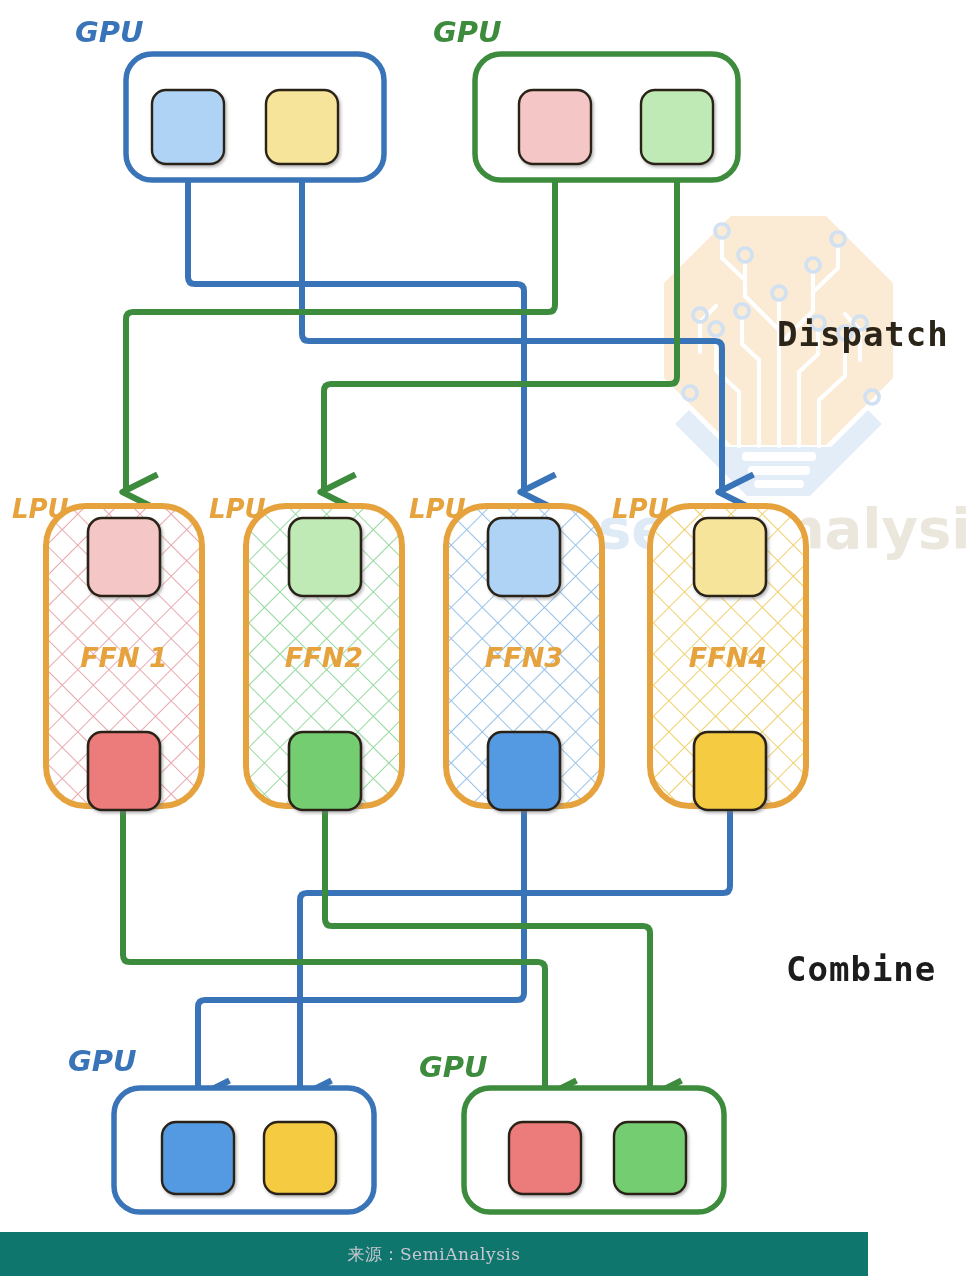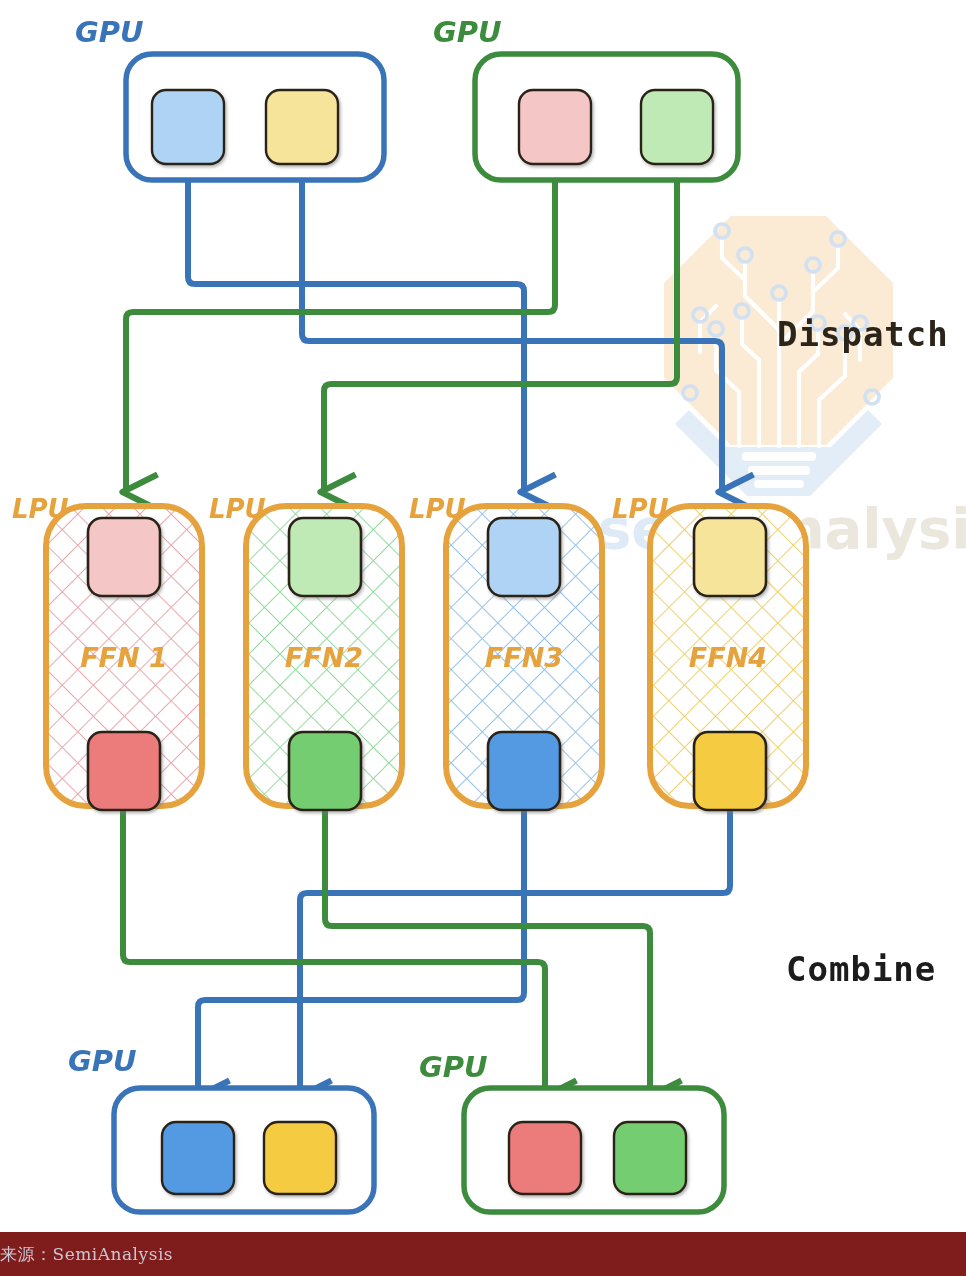--- a/index.html
+++ b/index.html
@@ -28,26 +28,26 @@
     font-weight: 700;
   }
   .scriptlabel {
     font-family: "DejaVu Sans Mono", monospace;
     font-weight: 700;
   }
   #footer-bar {
     position: absolute;
     left: 0;
     bottom: 0;
-    width: 966px;
+    width: 868px;
     height: 44px;
-    background: #7f1d1d;
+    background: #0f766e;
     display: flex;
     align-items: center;
-    justify-content: flex-start;
+    justify-content: center;
   }
   #footer-text {
     color: #c9c7d1;
     font-family: "DejaVu Serif", serif;
     font-size: 17px;
     letter-spacing: 0.5px;
   }
 </style>
 </head>
 <body>

